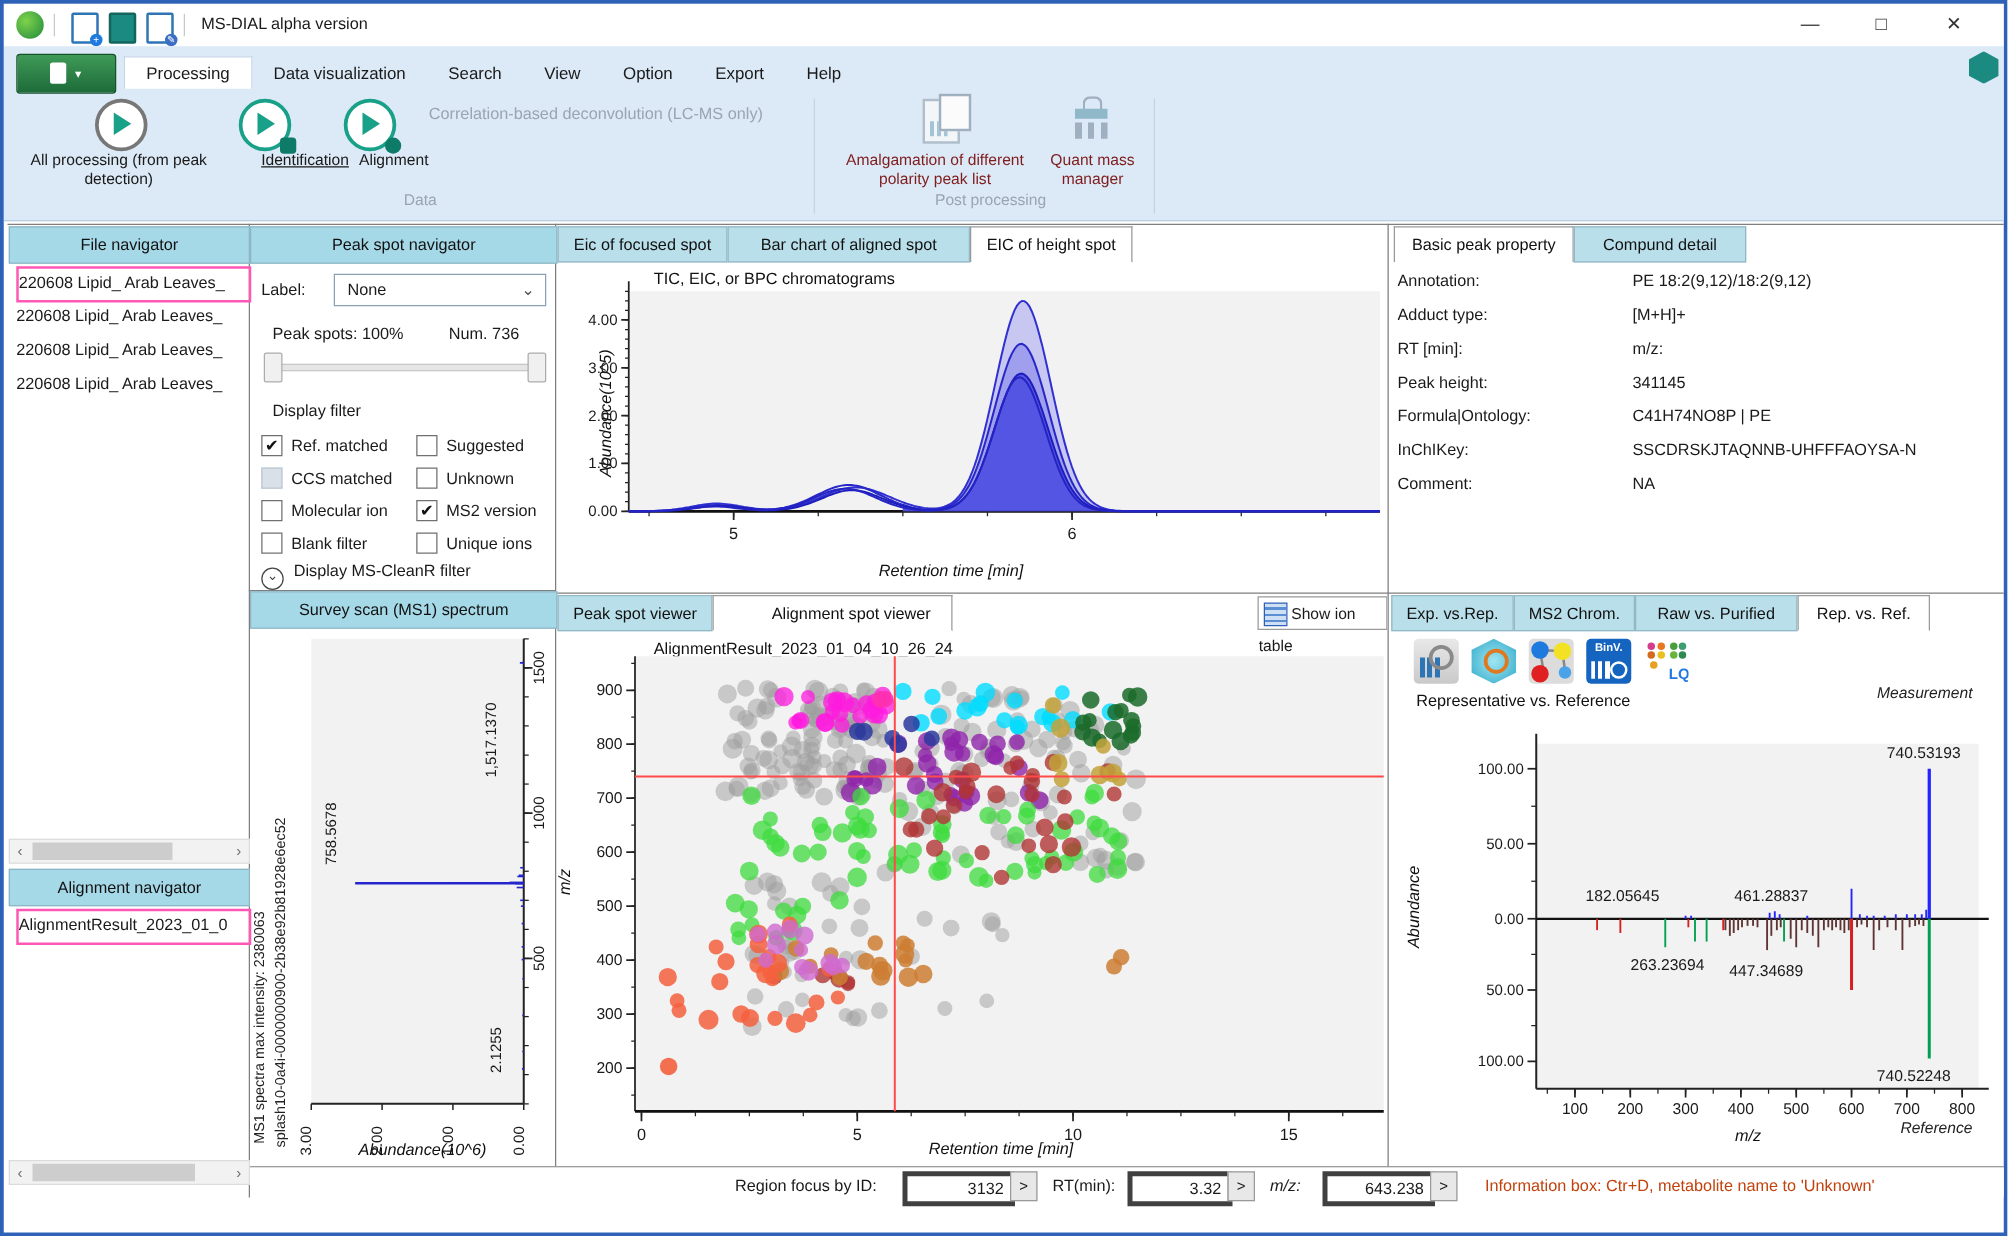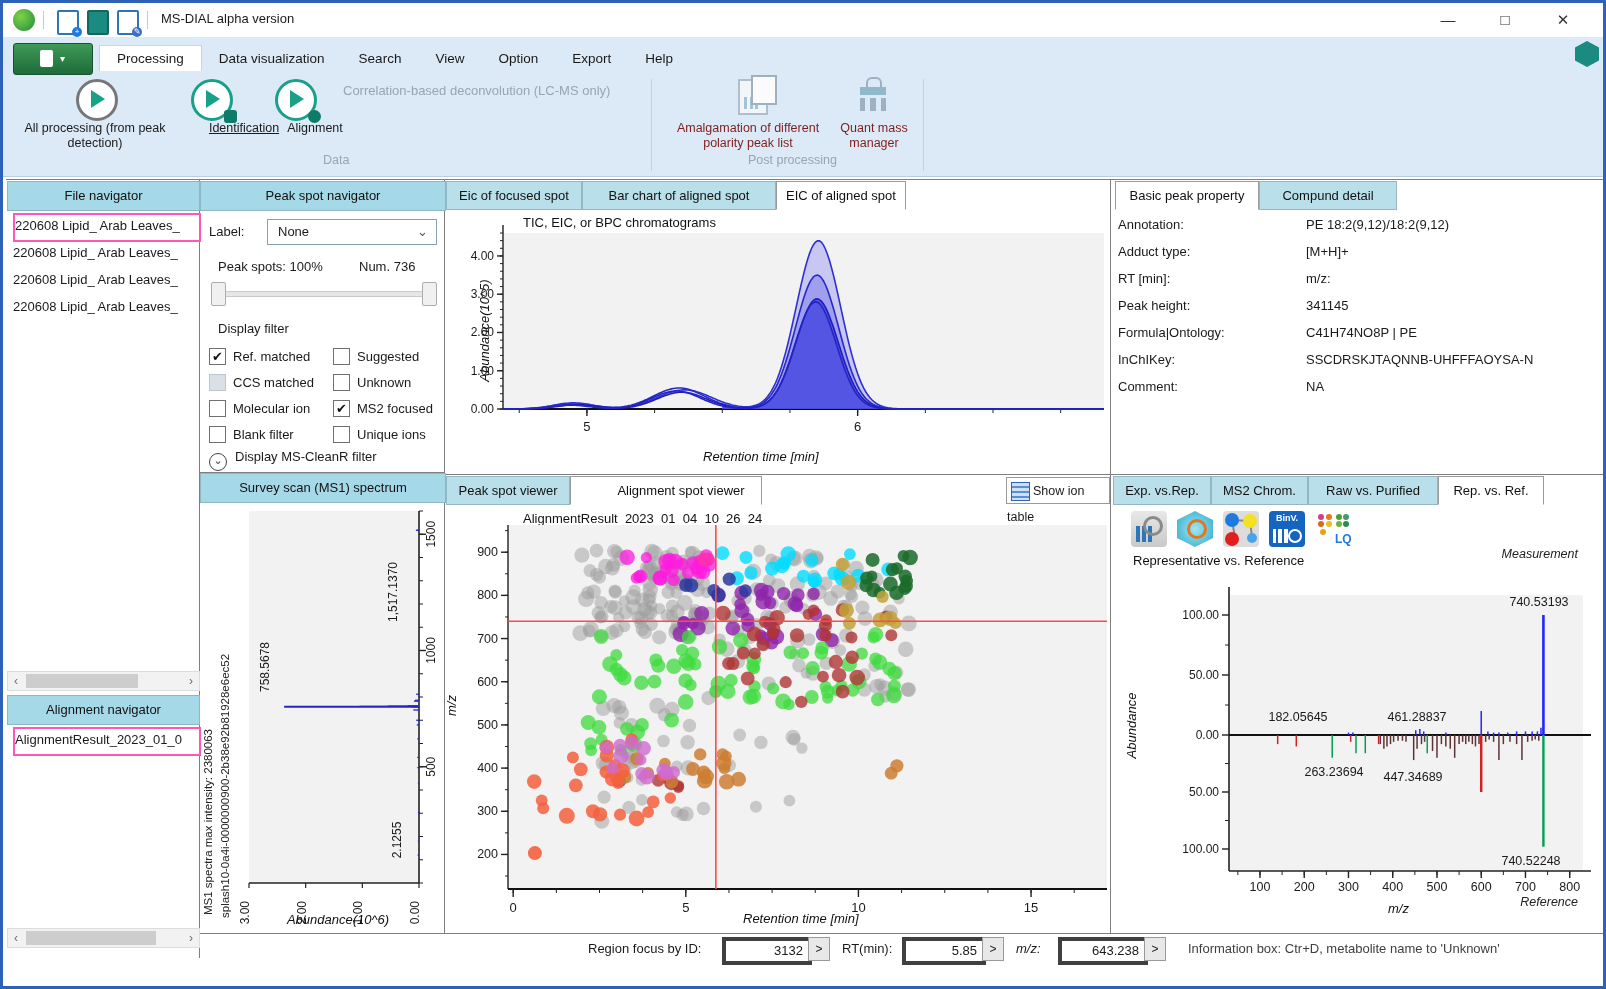--- a/index.html
+++ b/index.html
@@ -182,21 +182,21 @@
       <div class="cb">
         <span class="box"></span>
         <span>Unknown</span>
       </div>
       <div class="cb">
         <span class="box"></span>
         <span>Molecular ion</span>
       </div>
       <div class="cb">
         <span class="box">✔</span>
-        <span>MS2 focused</span>
+        <span>MS2 version</span>
       </div>
       <div class="cb">
         <span class="box"></span>
         <span>Blank filter</span>
       </div>
       <div class="cb">
         <span class="box"></span>
         <span>Unique ions</span>
       </div>
     </div>
@@ -263,21 +263,21 @@
       <line x1="218" y1="28.2656475" x2="214.88333333333333" y2="28.2656475" stroke="#2525cc" stroke-width="1.3"></line>
       <line x1="218" y1="28.018500000000017" x2="216.58333333333334" y2="28.018500000000017" stroke="#2525cc" stroke-width="1.3"></line>
       <text x="68" y="165" font-size="12" fill="#1a1a1a" text-anchor="middle" transform="rotate(-90 68 165)">758.5678</text>
       <text x="196" y="90" font-size="12" fill="#1a1a1a" text-anchor="middle" transform="rotate(-90 196 90)">1,517.1370</text>
       <text x="200" y="338" font-size="12" fill="#1a1a1a" text-anchor="middle" transform="rotate(-90 200 338)">2.1255</text>
     </svg>
   <div class="axis-label" style="left:250px;top:909px;width:170px;text-align:center;">Abundance(10^6)</div>
 
   <div class="tab" style="left:443px;top:178px;width:134px;">Eic of focused spot</div>
   <div class="tab" style="left:579px;top:178px;width:192px;">Bar chart of aligned spot</div>
-  <div class="tab active" style="left:773px;top:178px;width:128px;">EIC of aligned spot</div>
+  <div class="tab active" style="left:773px;top:178px;width:128px;">EIC of height spot</div>
   <div class="chart-title" style="left:520px;top:212px;">TIC, EIC, or BPC chromatograms</div>
   <div class="axis-label" style="left:416px;top:320px;transform:rotate(-90deg);transform-origin:center;width:130px;text-align:center;">Abundance(10^5)</div>
   <div class="plotbg" style="left:500px;top:230px;width:601px;height:176px;"></div>
   <svg id="eic-svg" class="abs" style="left:442px;top:206px;" width="665" height="265">
       <line x1="55" y1="200" x2="58" y2="200" stroke="#222" stroke-width="1"></line>
       <line x1="55" y1="192.34782608695653" x2="58" y2="192.34782608695653" stroke="#222" stroke-width="1"></line>
       <line x1="55" y1="184.69565217391303" x2="58" y2="184.69565217391303" stroke="#222" stroke-width="1"></line>
       <line x1="55" y1="177.04347826086956" x2="58" y2="177.04347826086956" stroke="#222" stroke-width="1"></line>
       <line x1="55" y1="169.3913043478261" x2="58" y2="169.3913043478261" stroke="#222" stroke-width="1"></line>
       <line x1="55" y1="161.7391304347826" x2="58" y2="161.7391304347826" stroke="#222" stroke-width="1"></line>
@@ -1104,20 +1104,20 @@
       <text x="420" y="302" font-size="12.5" fill="#1a1a1a" text-anchor="middle">740.52248</text>
     </svg>
   <div class="axis-label" style="left:1385px;top:898px;">m/z</div>
   <div class="corner-label" style="left:1460px;top:892px;width:115px;text-align:right;">Reference</div>
 
   <div class="abs" style="left:197px;top:931px;width:1406px;height:24px;background:#fff;">
     <span class="bb-label" style="left:388px;">Region focus by ID:</span>
     <span class="bb-input" style="left:522px;width:72px;">3132</span>
     <span class="bb-go" style="left:608px;">&gt;</span>
     <span class="bb-label" style="left:642px;">RT(min):</span>
-    <span class="bb-input" style="left:702px;width:66px;">5.85</span>
+    <span class="bb-input" style="left:702px;width:66px;">3.32</span>
     <span class="bb-go" style="left:782px;">&gt;</span>
     <span class="bb-label" style="left:816px;font-style:italic;">m/z:</span>
     <span class="bb-input" style="left:858px;width:72px;">643.238</span>
     <span class="bb-go" style="left:944px;">&gt;</span>
-    <span class="bb-label" id="info-box" style="left: 988px; color: #404040;">Information box: Ctr+D, metabolite name to 'Unknown'</span>
+    <span class="bb-label" id="info-box" style="left: 988px; color: #c2410c;">Information box: Ctr+D, metabolite name to 'Unknown'</span>
   </div>
 </div>
 
 </body></html>

